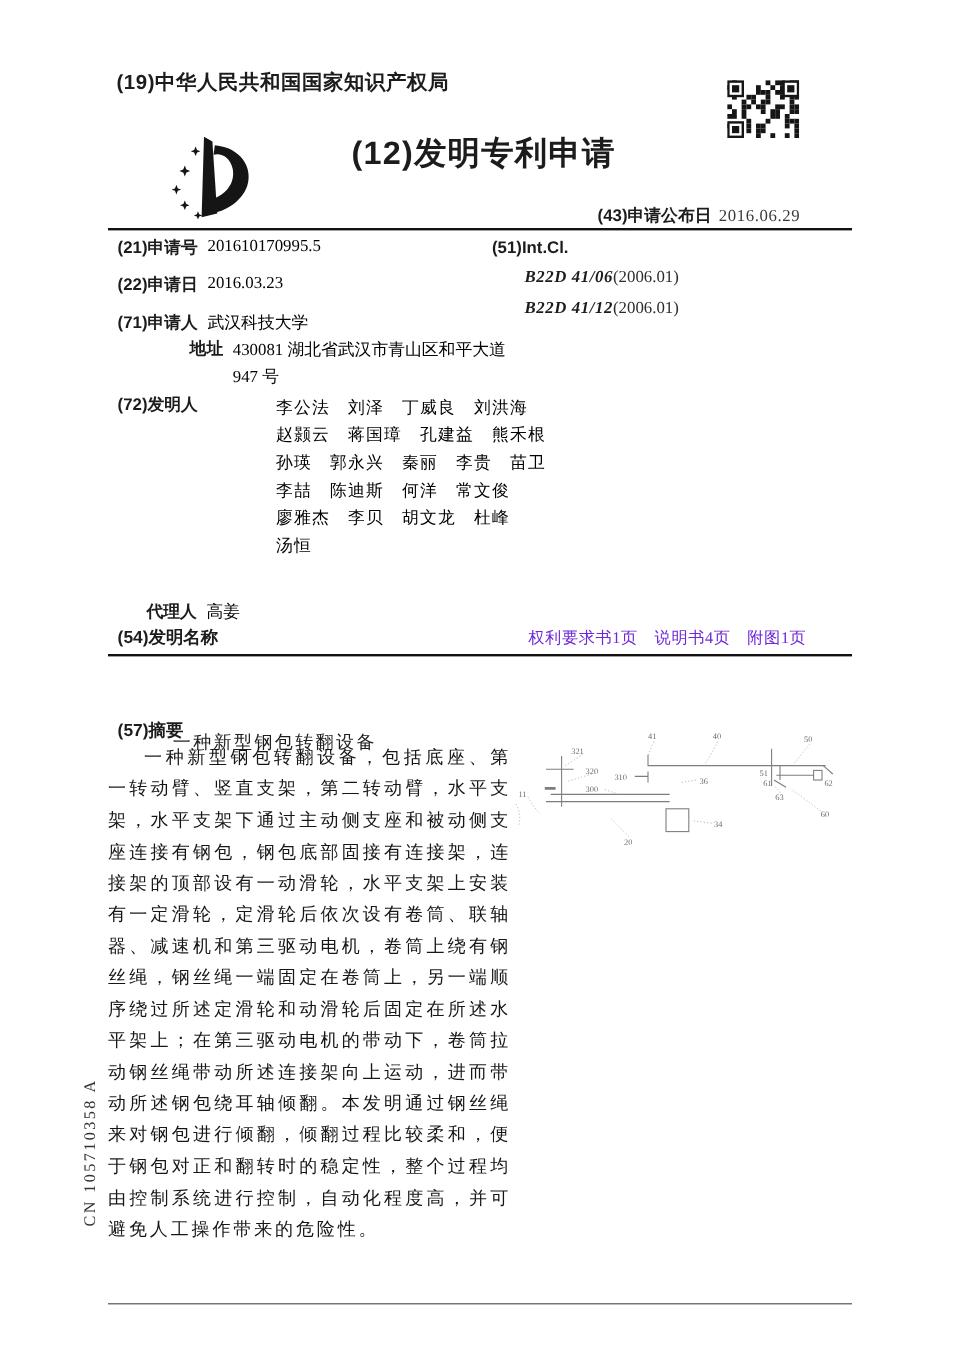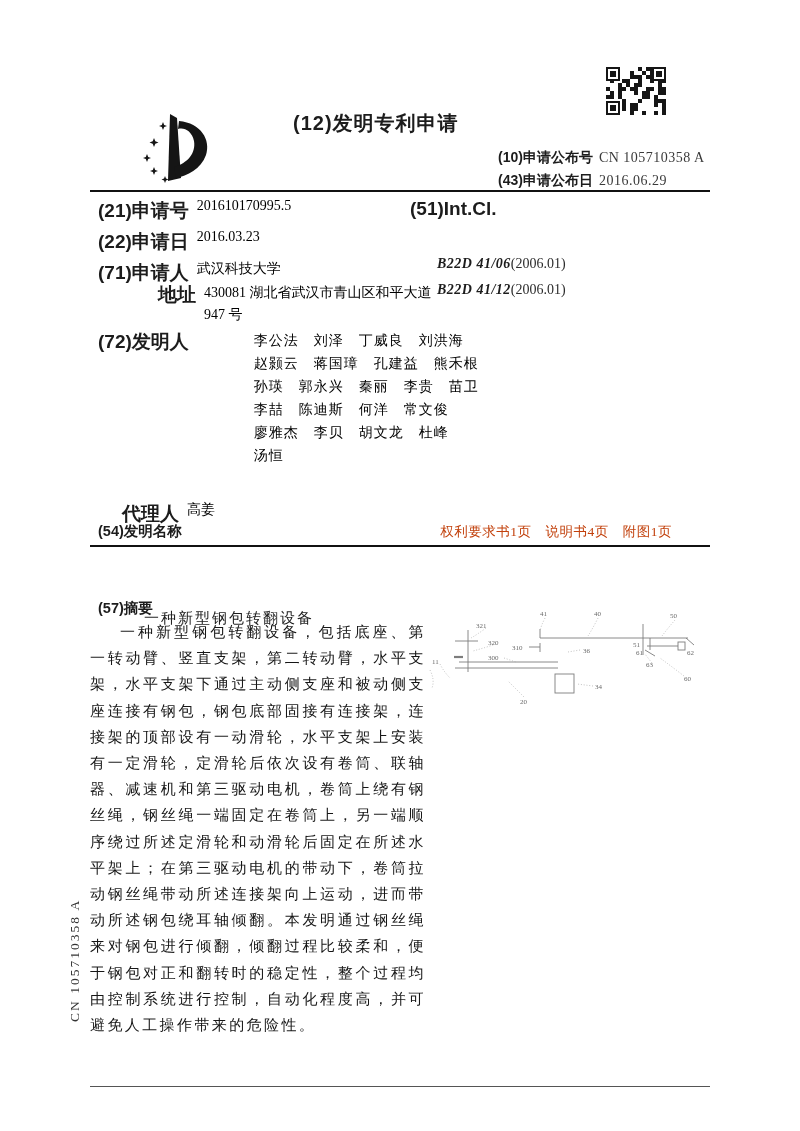--- a/index.html
+++ b/index.html
@@ -4,57 +4,58 @@
 <style>
   html,body{margin:0;padding:0;background:#d9d9d9;}
   .page{
     position:relative;width:800px;height:1131px;margin:0 auto;
     background:#ffffff;overflow:hidden;color:#1c1c1c;
     font-family:"Liberation Serif","DejaVu Serif",serif;
   }
   .abs{position:absolute;}
   .hei{font-family:"Liberation Sans","DejaVu Sans",sans-serif;font-weight:700;}
   .office{left:97px;top:57px;font-size:17px;letter-spacing:0.5px;}
-  .doctype{left:293px;top:110px;font-size:20px;letter-spacing:1px;}
+  .doctype{left:293px;top:110px;font-size:27px;letter-spacing:1px;}
   .qr{left:606px;top:66px;width:60px;height:50px;}
   .logo{left:127px;top:108px;width:90px;height:80px;}
   .pubrow{white-space:nowrap;}
   .pubrow .lbl{font-size:14px;}
   .pubrow .val{font-size:14px;color:#3a3a3a;margin-left:6px;letter-spacing:0.5px;}
   .rule{background:#111;}
   .row{position:absolute;display:flex;gap:8px;white-space:nowrap;align-items:flex-start;}
-  .lbl{font-family:"Liberation Sans","DejaVu Sans",sans-serif;font-weight:700;font-size:19px;}
+  .lbl{font-family:"Liberation Sans","DejaVu Sans",sans-serif;font-weight:700;font-size:14px;}
   .val{font-family:"Liberation Serif","DejaVu Serif",serif;font-size:14px;color:#000000;}
   .vcol .val{display:block;}
   .inv-lines .val{line-height:23px;letter-spacing:1px;}
   .addr-lines .val{line-height:22px;}
-  .intcl{font-size:14px;white-space:nowrap;margin-top:32px;}
+  .intcl{font-size:14px;white-space:nowrap;}
   .intcl .code{font-style:italic;font-weight:700;letter-spacing:0.5px;}
   .intcl .ver{color:#2c2c2c;}
-  .pages{font-size:13.5px;color:#c2410c;letter-spacing:0.5px;white-space:nowrap;}
+  .pages{font-size:13.5px;color:#6d28d9;letter-spacing:0.5px;white-space:nowrap;}
   .sec-lbl{font-size:14.5px;}
   .title{font-size:15px;letter-spacing:2px;}
   .abstract{
     left:90px;top:619px;width:336px;font-size:15px;line-height:26.2px;
     text-align:justify;text-indent:2em;letter-spacing:2.4px;color:#161616;
   }
   .side-code{
     left:67px;top:1022px;transform:rotate(-90deg);transform-origin:left top;
     font-size:13.5px;letter-spacing:2px;color:#333;white-space:nowrap;
   }
   .fig{left:428px;top:600px;}
   .fig text{font-family:"Liberation Serif","DejaVu Serif",serif;font-size:7px;fill:#6a6a6a;}
   .fig .ln{stroke:#7d7d7d;stroke-width:0.9;fill:none;}
   .fig .ldr{stroke:#a8a8a8;stroke-width:0.7;fill:none;stroke-dasharray:1,1.8;}
 </style>
 </head>
 <body>
 
 <div class="page">
 
+  <div class="abs office hei">(19)中华人民共和国国家知识产权局</div>
 
   <div class="abs qr">
     <svg id="qrsvg" width="60" height="50" viewBox="0 0 60 48">
         <rect x="4" y="0" width="4" height="4" fill="#161616"></rect>
         <rect x="32" y="0" width="4" height="4" fill="#161616"></rect>
         <rect x="40" y="0" width="4" height="4" fill="#161616"></rect>
         <rect x="44" y="0" width="4" height="4" fill="#161616"></rect>
         <rect x="52" y="0" width="4" height="4" fill="#161616"></rect>
         <rect x="56" y="0" width="4" height="4" fill="#161616"></rect>
         <rect x="0" y="4" width="4" height="4" fill="#161616"></rect>
@@ -148,23 +149,20 @@
         <path d="M27,30 L28.3,33.2 L31.5,34.5 L28.3,35.8 L27,39 L25.7,35.8 L22.5,34.5 L25.7,33.2 Z"></path>
         <path d="M20,46 L21.2,49 L24,50 L21.2,51 L20,54 L18.8,51 L16,50 L18.8,49 Z"></path>
         <path d="M27,59 L28.2,62 L31,63 L28.2,64 L27,67 L25.8,64 L23,63 L25.8,62 Z"></path>
         <path d="M38,68 L39,70.5 L41.5,71.5 L39,72.5 L38,75 L37,72.5 L34.5,71.5 L37,70.5 Z"></path>
       </g>
     </svg>
   </div>
 
   <div class="abs doctype hei">(12)发明专利申请</div>
 
-  <div class="abs pubrow" style="left:498px;top:148px;">
-    <span class="hei lbl" style="font-size:14px;">(10)申请公布号</span><span class="val">CN 105710358 A</span>
-  </div>
   <div class="abs pubrow" style="left:498px;top:171px;">
     <span class="hei lbl" style="font-size:14px;">(43)申请公布日</span><span class="val">2016.06.29</span>
   </div>
 
   <div class="abs rule" style="left:90px;top:190px;width:620px;height:2px;"></div>
 
   <div class="row" style="left:98px;top:198px;">
     <span class="lbl">(21)申请号</span>
     <span class="val">201610170995.5</span>
   </div>

